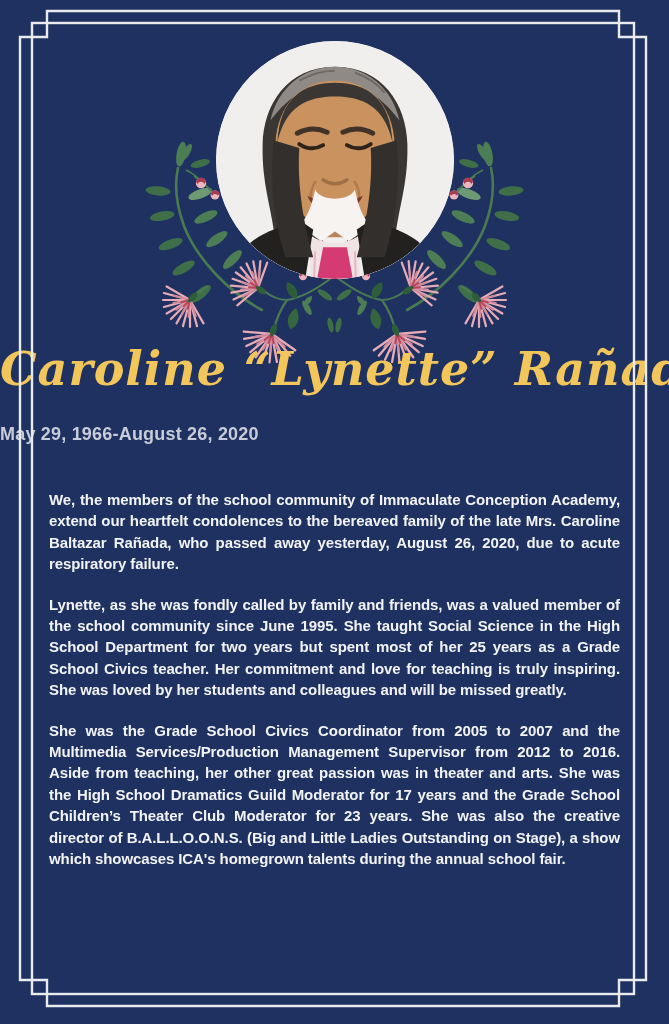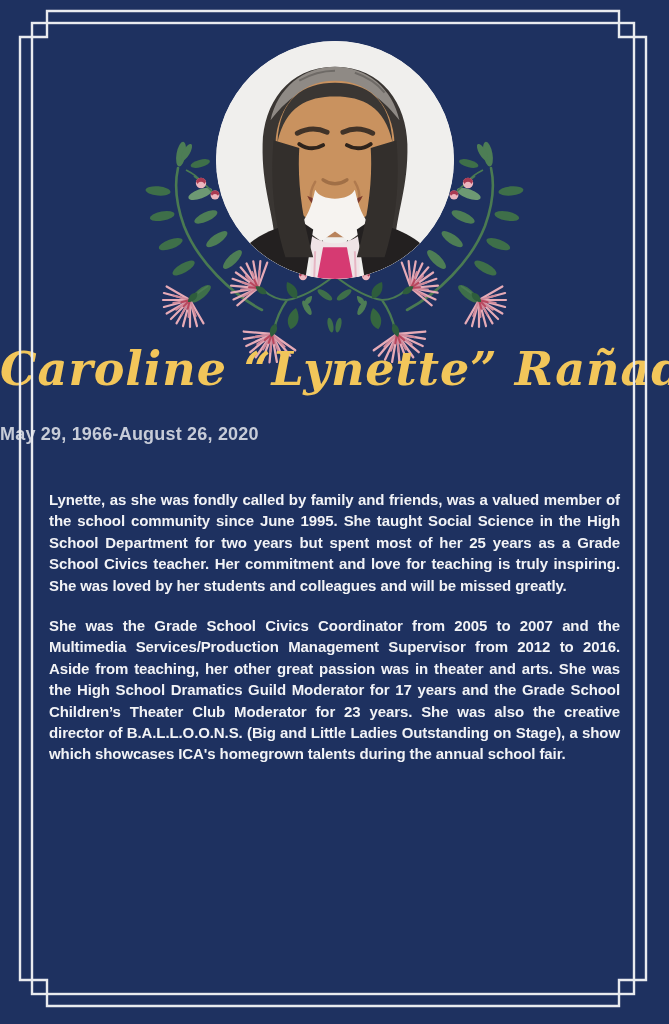--- a/index.html
+++ b/index.html
@@ -167,17 +167,18 @@
 
   <svg class="frame" width="669" height="1024" viewBox="0 0 669 1024" aria-hidden="true">
     <path d="M47,11 H619 V37 H646 V980 H619 V1006 H47 V980 H20 V37 H47 Z" fill="none" stroke-width="2.4"></path>
     <rect x="32" y="23" width="602" height="971" fill="none" stroke-width="2.4"></rect>
   </svg>
 
   <h1 class="title">Caroline “Lynette” Rañada</h1>
   <div class="dates">May 29, 1966-August 26, 2020</div>
 
   <div class="obituary">
+    <p>We, the members of the school community of Immaculate Conception Academy, extend our heartfelt condolences to the bereaved family of the late Mrs. Caroline Baltazar Rañada, who passed away yesterday, August 26, 2020, due to acute respiratory failure.</p>
     <p>Lynette, as she was fondly called by family and friends, was a valued member of the school community since June 1995. She taught Social Science in the High School Department for two years but spent most of her 25 years as a Grade School Civics teacher. Her commitment and love for teaching is truly inspiring. She was loved by her students and colleagues and will be missed greatly.</p>
     <p>She was the Grade School Civics Coordinator from 2005 to 2007 and the Multimedia Services/Production Management Supervisor from 2012 to 2016. Aside from teaching, her other great passion was in theater and arts. She was the High School Dramatics Guild Moderator for 17 years and the Grade School Children’s Theater Club Moderator for 23 years. She was also the creative director of B.A.L.L.O.O.N.S. (Big and Little Ladies Outstanding on Stage), a show which showcases ICA's homegrown talents during the annual school fair.</p>
   </div>
 
 </div>
 
 </body></html>

